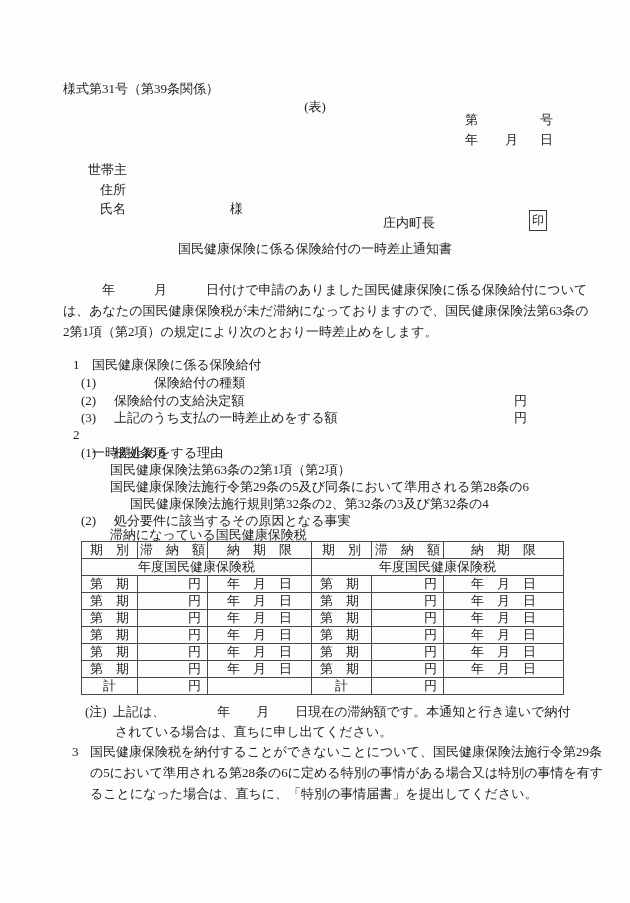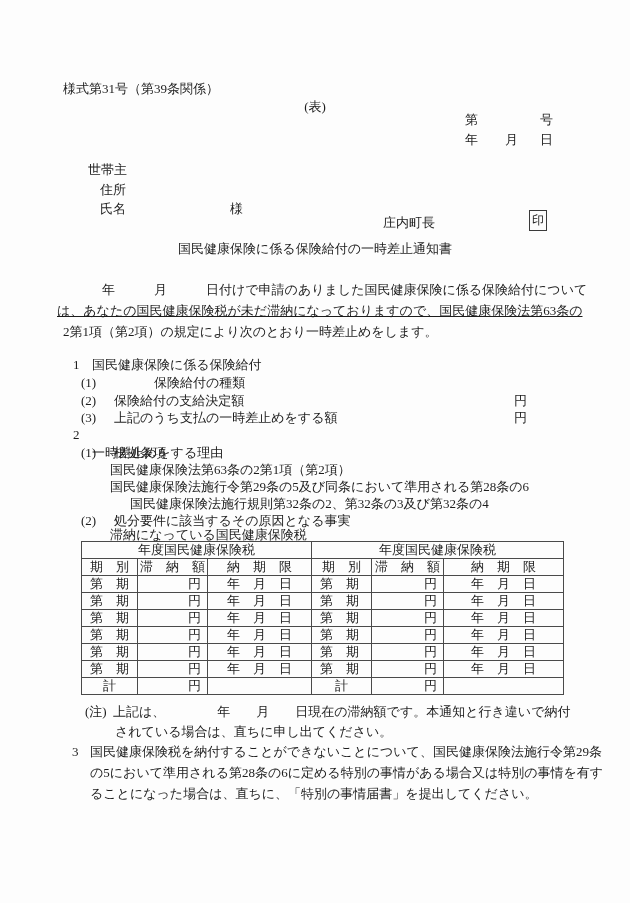--- a/index.html
+++ b/index.html
@@ -64,21 +64,21 @@
   <div class="abs" style="left:100px;top:181px;">住所</div>
   <div class="abs" style="left:100px;top:200px;">氏名</div>
   <div class="abs" style="left:230px;top:200px;">様</div>
 
   <div class="abs" style="left:383px;top:214px;">庄内町長</div>
   <div class="seal" style="left:529px;top:210px;">印</div>
 
   <div class="abs center" style="top:240px;">国民健康保険に係る保険給付の一時差止通知書</div>
 
   <div class="abs" style="left:63px;top:281px;">　　　年　　　月　　　日付けで申請のありました国民健康保険に係る保険給付について</div>
-  <div class="abs" style="left:57px;top:302px;text-decoration:underline;">は、あなたの国民健康保険税が未だ滞納になっておりますので、国民健康保険法第63条の</div>
+  <div class="abs" style="left:63px;top:302px;">は、あなたの国民健康保険税が未だ滞納になっておりますので、国民健康保険法第63条の</div>
   <div class="abs" style="left:63px;top:323px;text-align:right;">2第1項（第2項）の規定により次のとおり一時差止めをします。</div>
 
   <span class="abs" style="left:73px;top:356px;">1</span>
   <span class="abs" style="left:92px;top:356px;">国民健康保険に係る保険給付</span>
 
   <span class="abs" style="left:81px;top:374px;">(1)</span>
   <span class="abs" style="left:114px;top:374px;margin-left:40px;">保険給付の種類</span>
 
   <span class="abs" style="left:81px;top:392px;">(2)</span>
   <span class="abs" style="left:114px;top:392px;">保険給付の支給決定額</span>
@@ -107,30 +107,30 @@
     <colgroup>
       <col style="width:56px">
         <col style="width:70px">
         <col style="width:104px">
       <col style="width:60px">
         <col style="width:72px">
         <col style="width:120px">
     </colgroup>
     <tbody>
         <tr>
-          <td class="hd" colspan="3">年度国民健康保険税</td>
-          <td class="hd" colspan="3">年度国民健康保険税</td>
-        </tr>
-        <tr>
           <td class="hd">期　別</td>
           <td class="hd">滞　納　額</td>
           <td class="hd">納　期　限</td>
           <td class="hd">期　別</td>
           <td class="hd">滞　納　額</td>
           <td class="hd">納　期　限</td>
+        </tr>
+        <tr>
+          <td class="hd" colspan="3">年度国民健康保険税</td>
+          <td class="hd" colspan="3">年度国民健康保険税</td>
         </tr>
         <tr>
           <td class="period">第　期</td>
           <td class="amount">円</td>
           <td class="due">年　月　日</td>
           <td class="period">第　期</td>
           <td class="amount">円</td>
           <td class="due">年　月　日</td>
         </tr>
         <tr>

